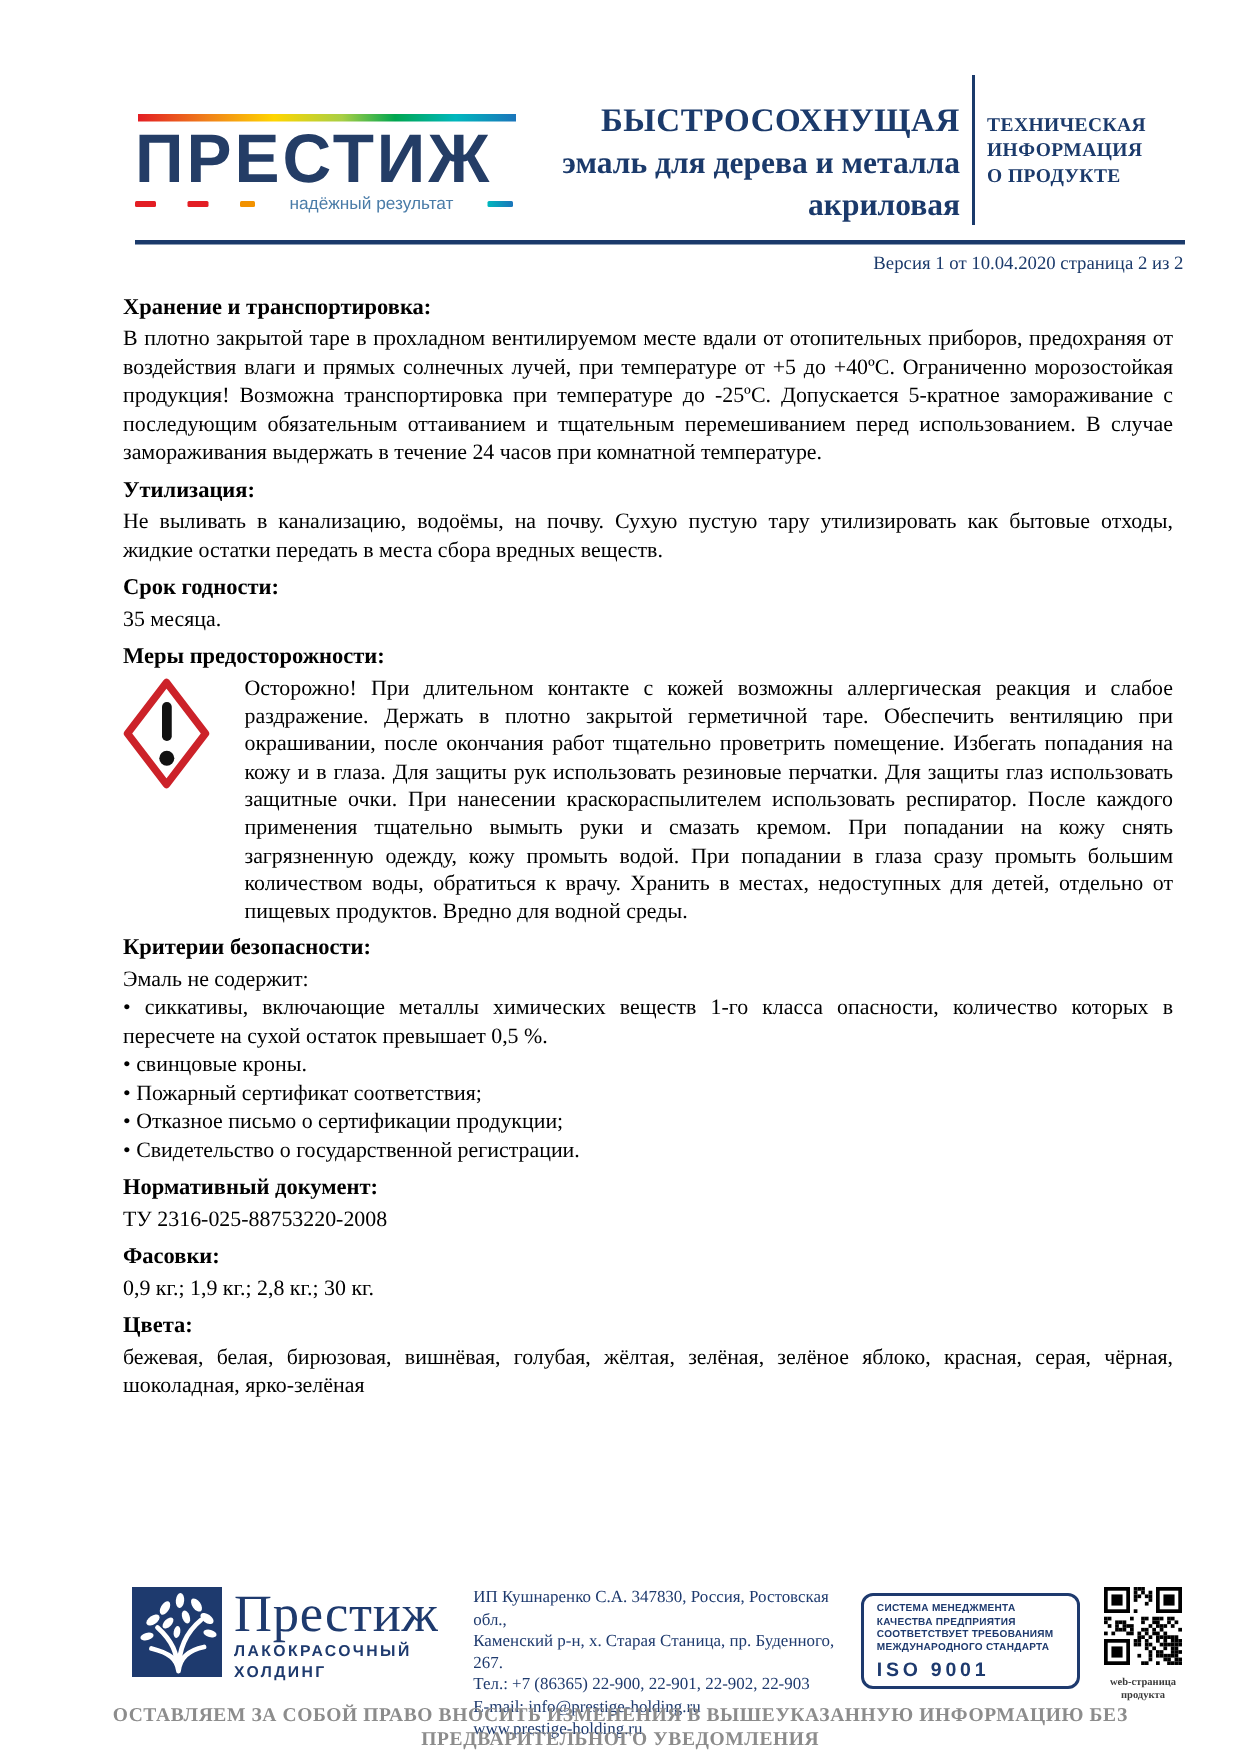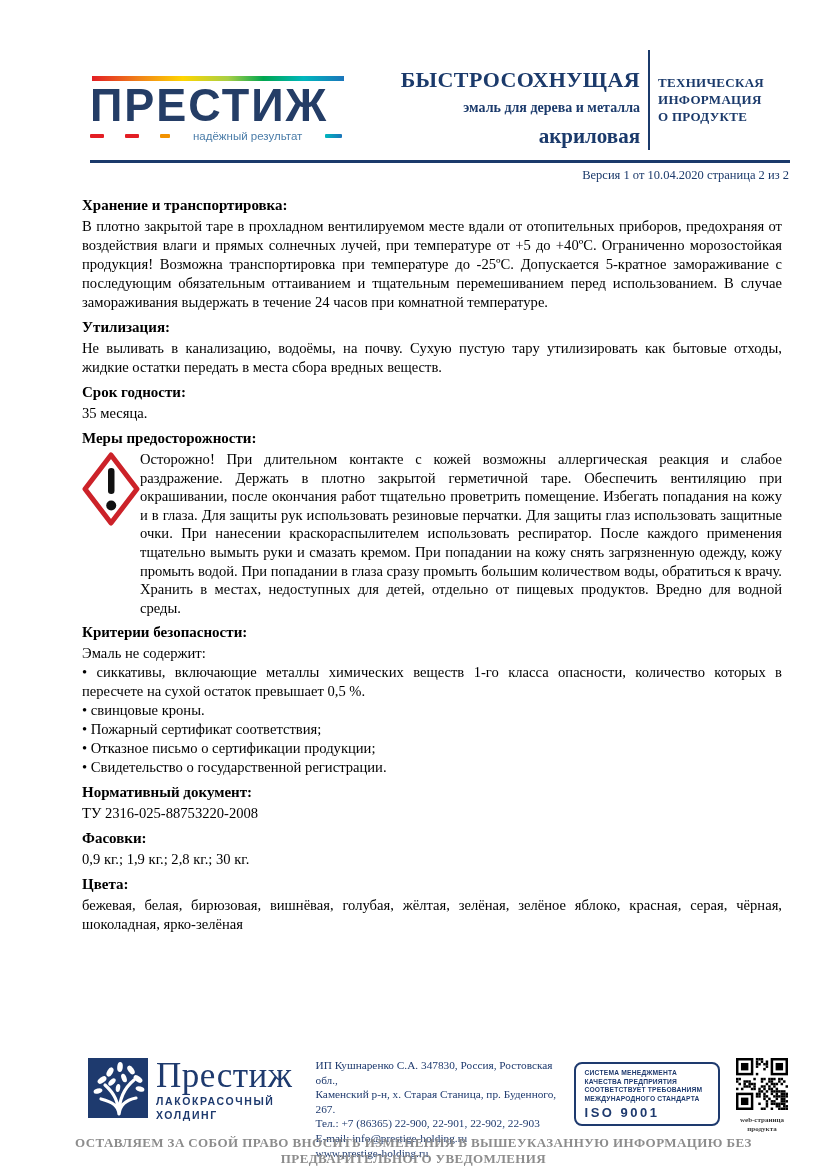--- a/index.html
+++ b/index.html
@@ -31,21 +31,21 @@
     white-space:nowrap; padding:0 2px;
   }
   .tagline-line { flex:1; height:4px; border-radius:1px;
     background:linear-gradient(90deg,#00b7bd,#1b75bb); }
 
   .title-block {
     position:absolute; right:187px; top:66px; width:300px; text-align:right;
     color:#1b3a6b; font-weight:700;
   }
   .title-l1 { font-size:22px; line-height:28px; letter-spacing:0.4px; }
-  .title-l2 { font-size:14px; line-height:28px; }
+  .title-l2 { font-size:21px; line-height:28px; }
   .title-l3 { font-size:21px; line-height:28px; }
 
   .header-vdivider { position:absolute; left:648px; top:50px; width:2px; height:100px; background:#1b3a6b; }
 
   .doc-type {
     position:absolute; left:658px; top:74px; color:#1b3a6b; font-weight:700;
     font-size:13px; line-height:17px; letter-spacing:0.3px;
   }
 
   .header-rule { position:absolute; left:90px; top:160px; width:700px; height:2.5px; background:#1b3a6b; }
@@ -54,21 +54,21 @@
     color:#1b3a6b; font-size:12.5px;
   }
 
   
   .content {
     position:absolute; left:0; top:190px; width:827px;
     padding:0 45px 0 82px; font-size:14.6px; line-height:19px; text-align:justify;
   }
   .content h3 { font-size:15px; line-height:19px; margin:6px 0 2px; text-align:left; }
   .content p { margin:0; }
-  .warning-row { display:flex; gap:0; margin:2px 0 0; }
+  .warning-row { display:flex; gap:23px; margin:2px 0 0; }
   .ghs-icon { flex:0 0 58px; padding-top:2px; }
   .warning-text { flex:1; line-height:18.6px; }
   .bullet { margin:0; }
 
   
   .footer { position:absolute; left:88px; top:1058px; width:700px; display:flex; align-items:flex-start; }
   .f-logo-box { width:60px; height:60px; flex:0 0 60px; }
   .f-brand { margin-left:8px; width:152px; }
   .f-brand-name { font-size:35px; line-height:36px; color:#1e3a6e; letter-spacing:0.5px; }
   .f-brand-sub { font-family:"Liberation Sans", sans-serif; font-weight:700; font-size:10.5px;

